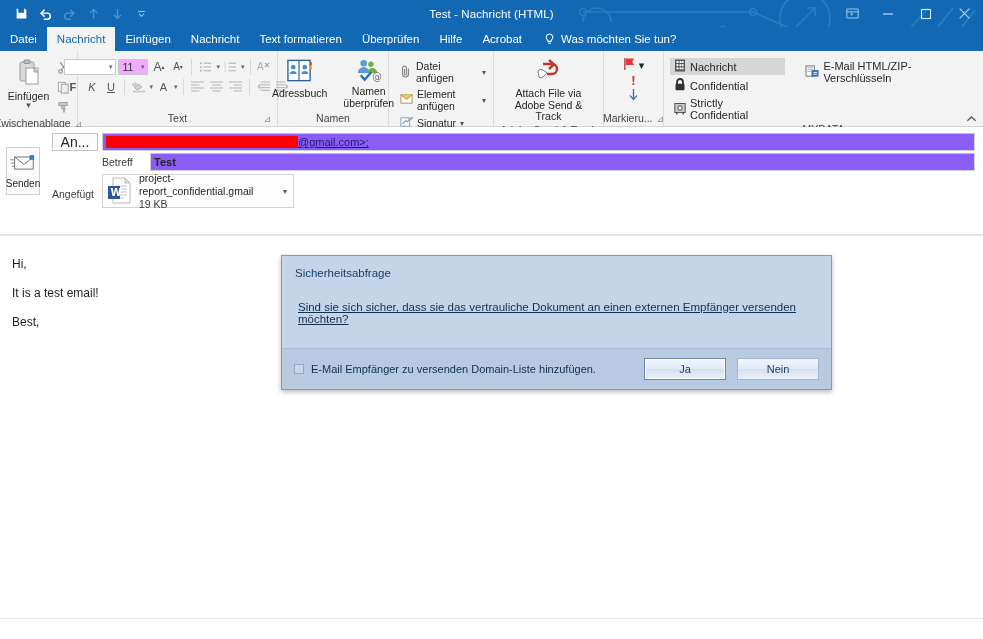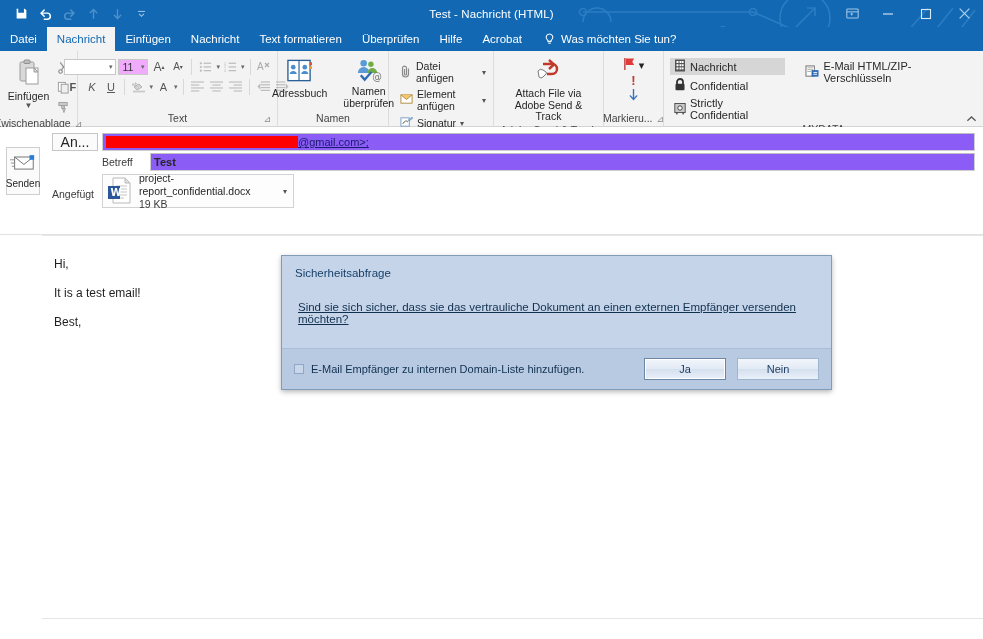--- a/index.html
+++ b/index.html
@@ -173,21 +173,21 @@
   .attchip .dd { font-size:8px; color:#555; padding-right:2px;}
 
   
   .bodyarea {
     position:relative;
     height: 384px;
     background:#fff;
     border:1px solid #e6e6e6;
     border-left:none; border-right:none;
     padding: 14px 12px;
-    font-size:12px; line-height:29px; color:#1f1f1f;margin-left:42px;
+    font-size:12px; line-height:29px; color:#1f1f1f;
   }
 
   
   .dialog {
     position:absolute; left:281px; top:255px; width:551px; height:135px;
     background:#c6d4e9;
     border:1px solid #7f9db9;
     box-shadow: 0 2px 5px rgba(0,0,0,.28);
     z-index:50;
   }
@@ -693,21 +693,21 @@
             <path d="M6 1 H18 L23 6 V26 H6z" fill="#ffffff" stroke="#b9b9b9"></path>
             <path d="M18 1 L23 6 H18z" fill="#e3e3e3" stroke="#b9b9b9"></path>
             <g stroke="#c3c3c3" stroke-width="1">
                 <path d="M9 9 h11 M9 12 h11 M9 15 h11 M9 18 h11 M9 21 h8"></path>
               </g>
             <rect x="1" y="9" width="12" height="13" fill="#2b579a"></rect>
             <text x="3.4" y="19.3" font-size="10" fill="#ffffff" font-family="DejaVu Sans" font-weight="bold">W</text>
           </svg>
         </span>
         <span class="meta">
-          <span class="fn">project-report_confidential.docx</span><br>
+          <span class="fn">project-report_confidential.gmail</span><br>
           <span class="sz">19 KB</span>
         </span>
         <span class="dd">▾</span>
       </div>
     </div>
   </div>
 </div>
 
 <div class="bodyarea">
   <div>Hi,</div>
@@ -715,21 +715,21 @@
   <div>Best,</div>
 </div>
 
 <div class="dialog">
   <div class="dlg-inner">
     <div class="dlg-title">Sicherheitsabfrage</div>
     <div class="dlg-msg">Sind sie sich sicher, dass sie das vertrauliche Dokument an einen externen Empfänger versenden möchten?</div>
     <div class="dlg-footer">
       <label class="dlg-check">
         <span class="cbox"></span>
-        <span>E-Mail Empfänger zu internen Domain-Liste hinzufügen.</span>
+        <span>E-Mail Empfänger zu versenden Domain-Liste hinzufügen.</span>
       </label>
       <div class="dlg-btns">
         <div class="dbtn default">Ja</div>
         <div class="dbtn">Nein</div>
       </div>
     </div>
   </div>
 </div>
 
 </body></html>

